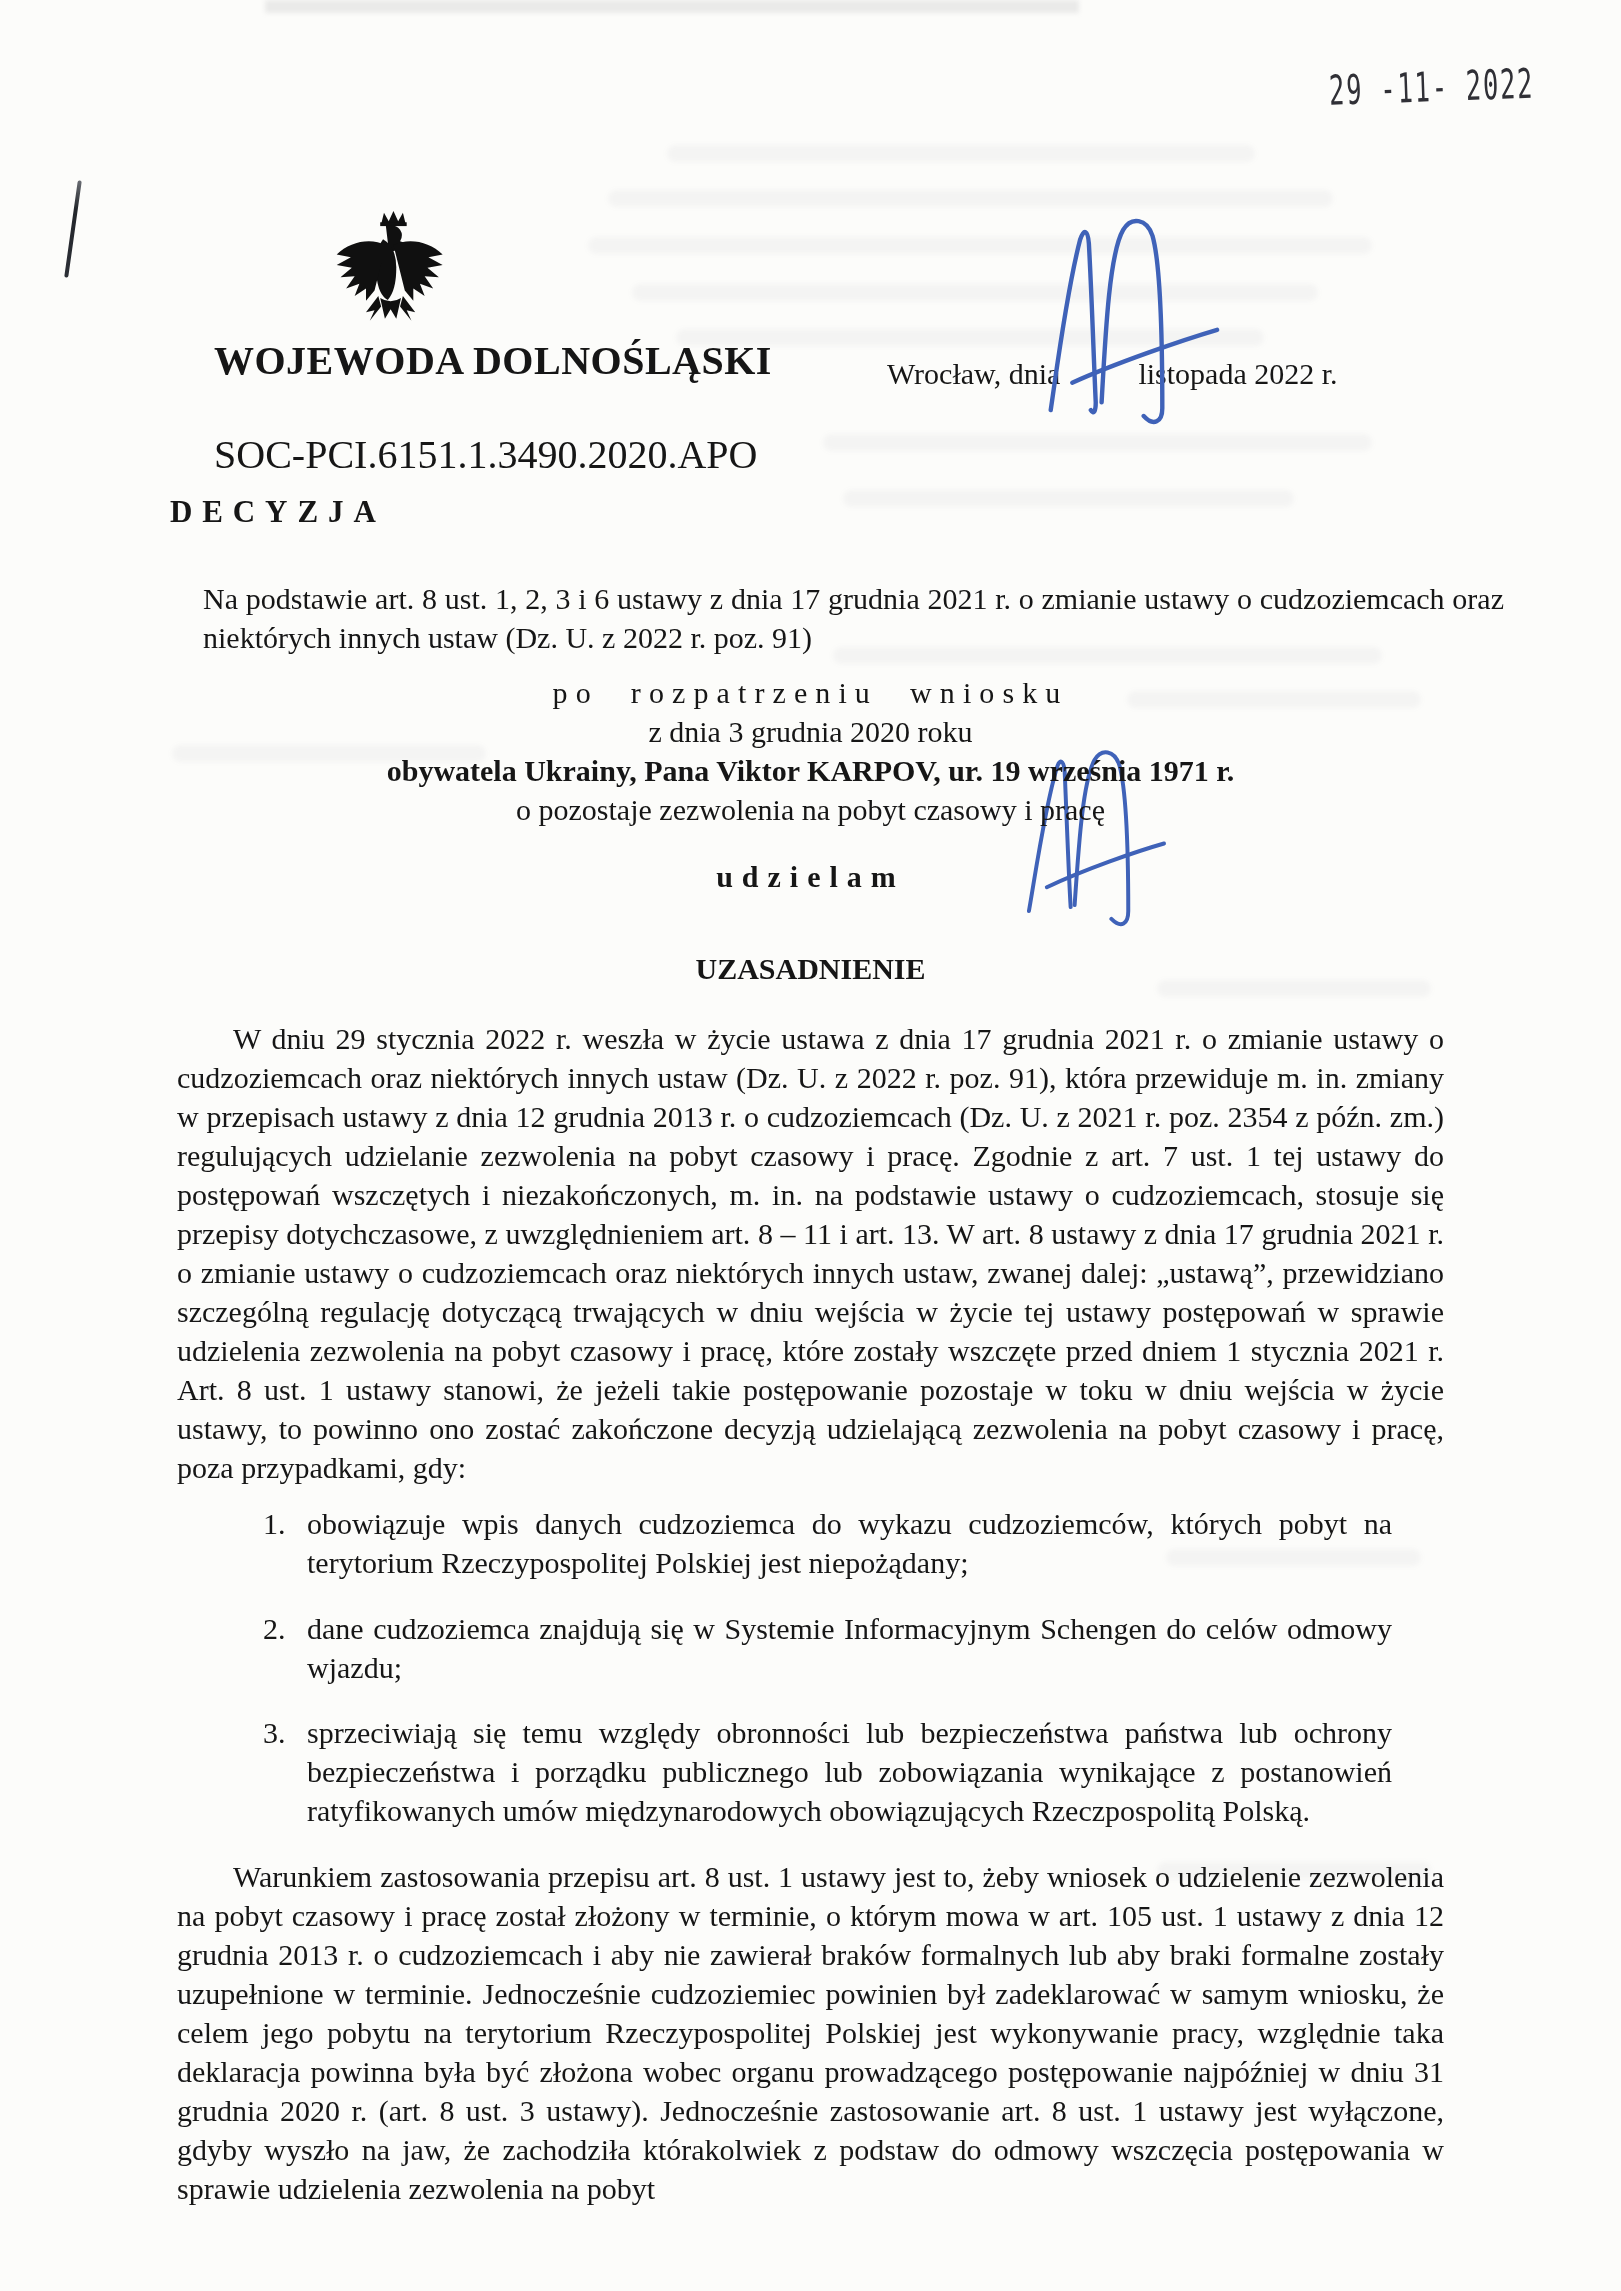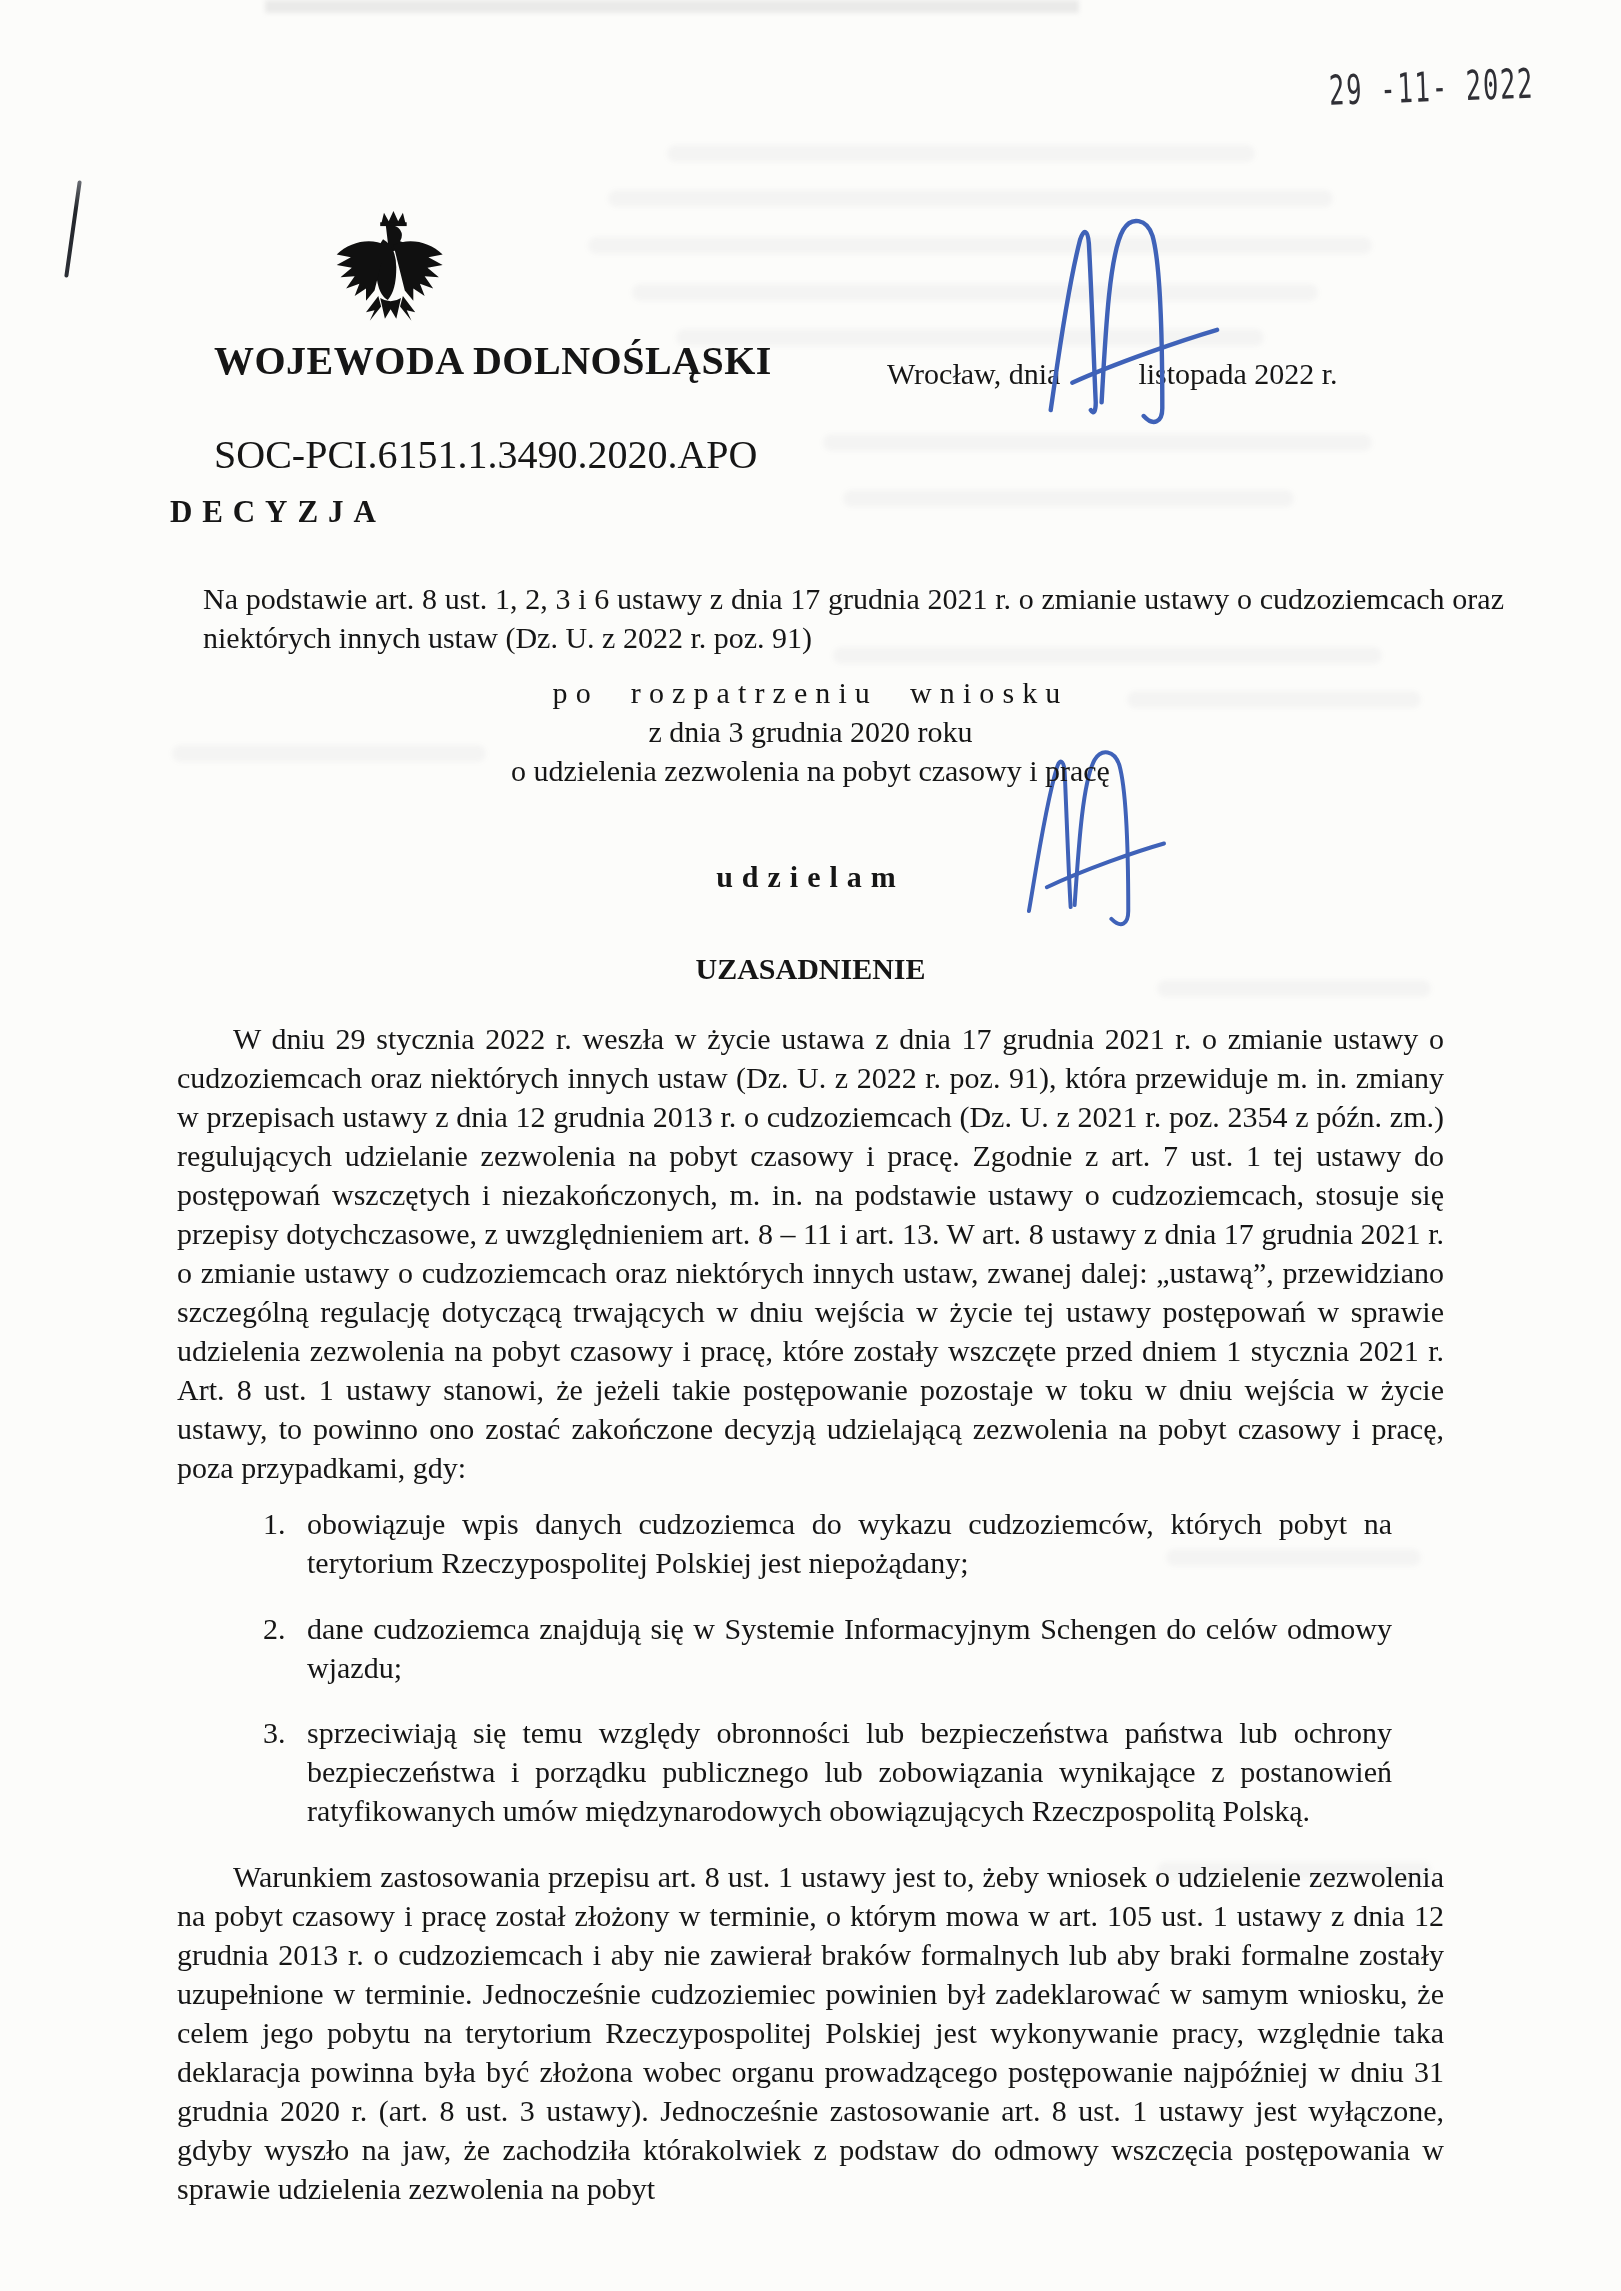--- a/index.html
+++ b/index.html
@@ -145,21 +145,22 @@
     </svg>
   </div>
 
   <div class="abs doc-col title">DECYZJA</div>
 
   <div class="abs doc-col legal-basis">Na podstawie art. 8 ust. 1, 2, 3 i 6 ustawy z dnia 17 grudnia 2021 r. o zmianie ustawy o cudzoziemcach oraz niektórych innych ustaw (Dz. U. z 2022 r. poz. 91)</div>
 
   <div class="abs doc-col application">
     <div class="spread">po rozpatrzeniu wniosku</div>
     <div>z dnia 3 grudnia 2020 roku</div>
-    <div>o udzielenia zezwolenia na pobyt czasowy i pracę</div>
+    <div class="b">obywatela Ukrainy, Pana Viktor KARPOV, ur. 19 września 1971 r.</div>
+    <div>o pozostaje zezwolenia na pobyt czasowy i pracę</div>
   </div>
 
   <div class="abs doc-col udzielam">udzielam</div>
 
   <div class="abs doc-col uzasadnienie">UZASADNIENIE</div>
 
   <div class="abs doc-col lower">
     <p class="para-indent">W dniu 29 stycznia 2022 r. weszła w życie ustawa z dnia 17 grudnia 2021 r. o zmianie ustawy o cudzoziemcach oraz niektórych innych ustaw (Dz. U. z 2022 r. poz. 91), która przewiduje m. in. zmiany w przepisach ustawy z dnia 12 grudnia 2013 r. o cudzoziemcach (Dz. U. z 2021 r. poz. 2354 z późn. zm.) regulujących udzielanie zezwolenia na pobyt czasowy i pracę. Zgodnie z art. 7 ust. 1 tej ustawy do postępowań wszczętych i niezakończonych, m. in. na podstawie ustawy o cudzoziemcach, stosuje się przepisy dotychczasowe, z uwzględnieniem art. 8 – 11 i art. 13. W art. 8 ustawy z dnia 17 grudnia 2021 r. o zmianie ustawy o cudzoziemcach oraz niektórych innych ustaw, zwanej dalej: „ustawą”, przewidziano szczególną regulację dotyczącą trwających w dniu wejścia w życie tej ustawy postępowań w sprawie udzielenia zezwolenia na pobyt czasowy i pracę, które zostały wszczęte przed dniem 1 stycznia 2021 r. Art. 8 ust. 1 ustawy stanowi, że jeżeli takie postępowanie pozostaje w toku w dniu wejścia w życie ustawy, to powinno ono zostać zakończone decyzją udzielającą zezwolenia na pobyt czasowy i pracę, poza przypadkami, gdy:</p>
 
     <div class="num-list">

